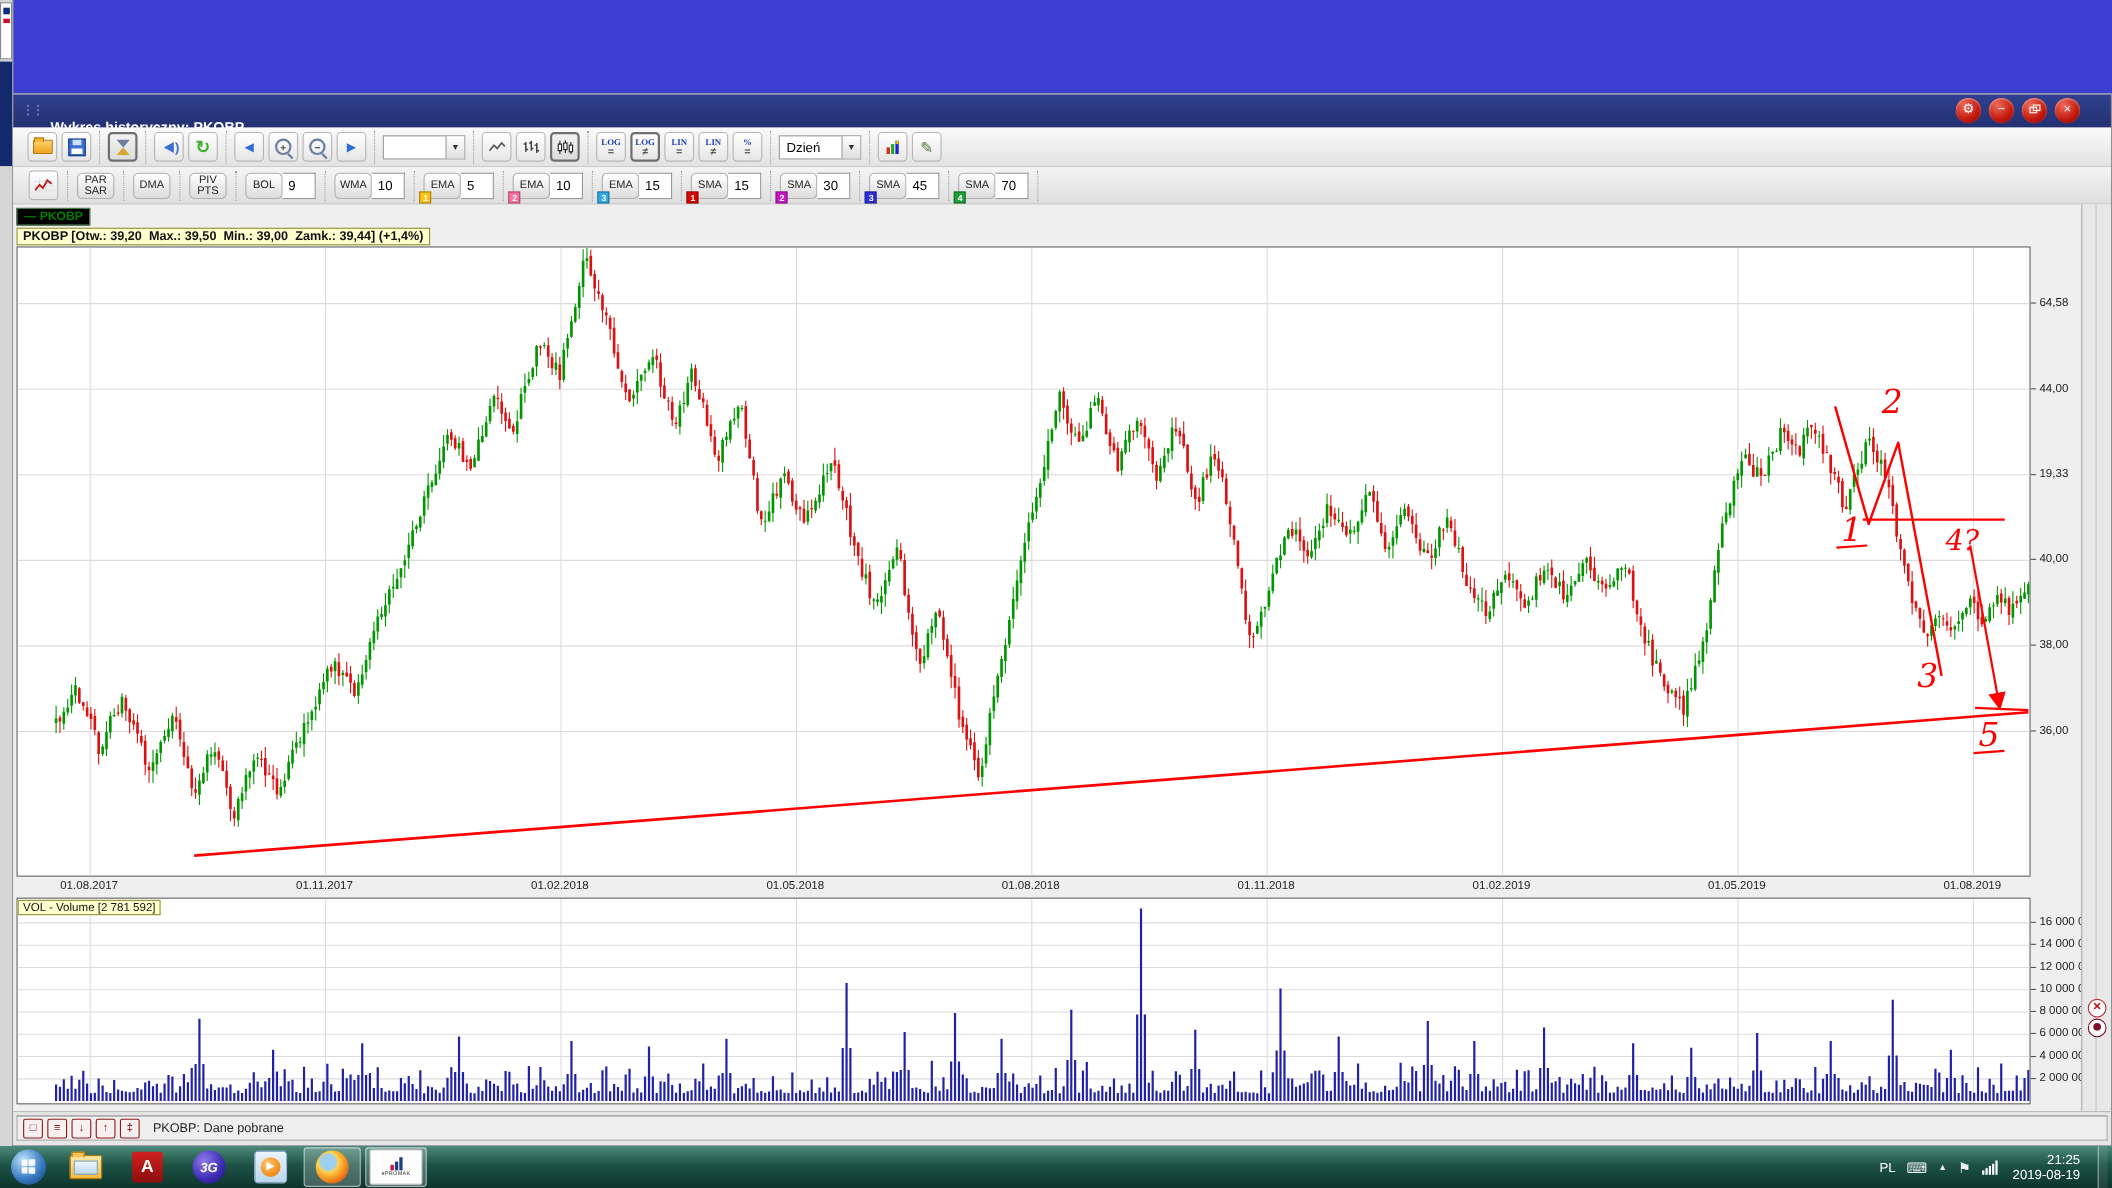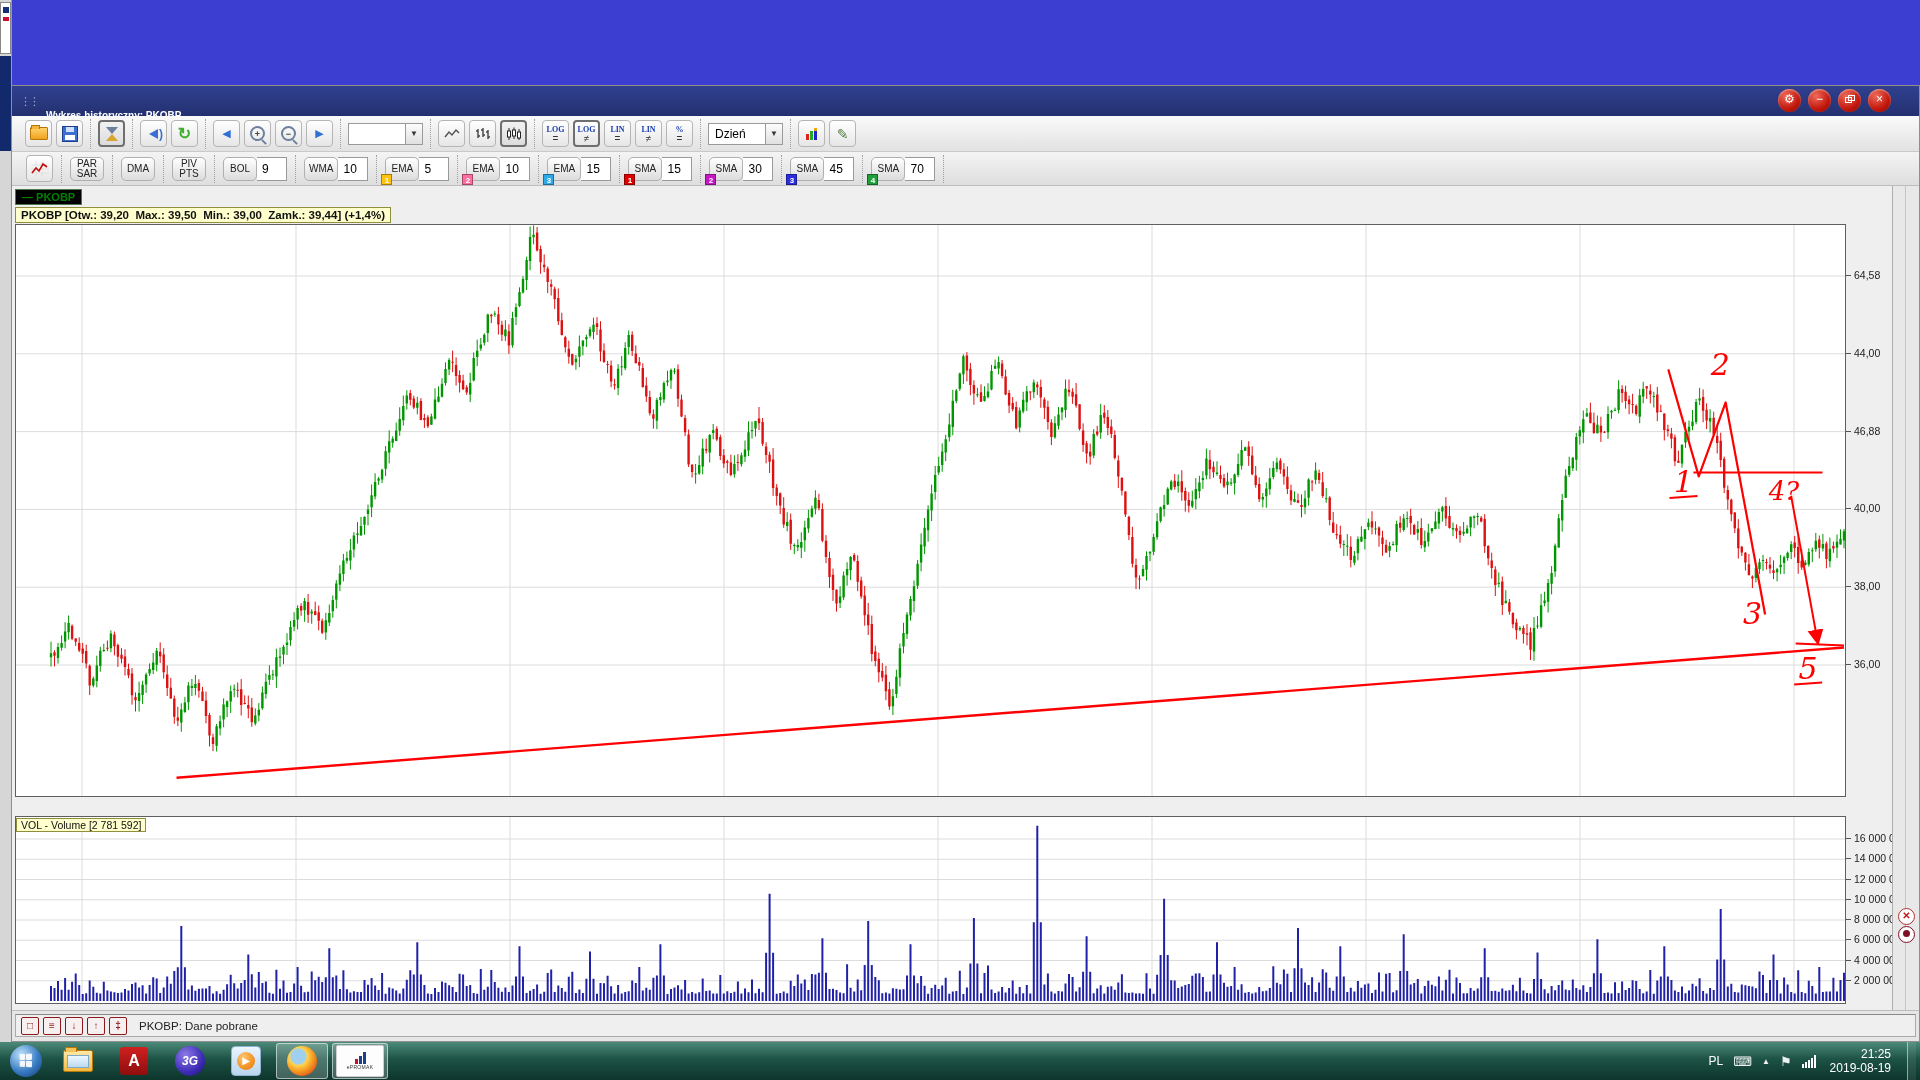--- a/index.html
+++ b/index.html
@@ -9,21 +9,21 @@
   #bg-strip{position:absolute;left:0;top:0;width:11px;height:1042px;background:#d6d6d6;border-right:1px solid #9a9a9a;}
   #bg-logo{position:absolute;left:0;top:2px;width:11px;height:52px;background:#fff;border:1px solid #888;box-sizing:border-box;}
   #bg-logo .m1{position:absolute;left:2px;top:4px;width:6px;height:6px;background:#10307a;}
   #bg-logo .m2{position:absolute;left:2px;top:14px;width:6px;height:4px;background:#c8102e;}
   #bg-navy{position:absolute;left:0;top:56px;width:11px;height:95px;background:#122a6b;}
 
   
   #app{position:absolute;left:11px;top:85px;right:0;bottom:38px;background:#ececec;border:1px solid #8f8f8f;box-sizing:border-box;}
   #titlebar{position:absolute;left:0;top:0;right:0;height:30px;background:linear-gradient(#30408f,#233070);display:flex;align-items:center;color:#fff;}
   #drag-dots{width:14px;margin-left:8px;color:#aab4e0;font-size:11px;letter-spacing:-2px;line-height:9px;}
-  #title-text{font-size:10px;font-weight:bold;margin-left:12px;margin-top:28px;}
+  #title-text{font-size:13px;font-weight:bold;margin-left:12px;margin-top:28px;}
   #win-buttons{position:absolute;right:28px;top:3px;display:flex;gap:7px;}
   .winbtn{width:23px;height:23px;border-radius:50%;background:radial-gradient(circle at 35% 30%,#ef6a5a,#c1170c 60%,#7c0a05);color:#fff;font-size:12px;line-height:23px;text-align:center;box-shadow:inset 0 1px 2px rgba(255,255,255,.5);cursor:default;}
   .winbtn span{display:block;transform:translateY(-1px);}
   .restore-glyph{position:relative;width:9px;height:8px;margin:7px auto 0;}
   .restore-glyph i{position:absolute;border:1px solid #fff;background:transparent;display:block;}
   .restore-glyph i.b{left:0;top:2px;width:5px;height:4px;}
   .restore-glyph i.f{left:3px;top:0;width:5px;height:4px;}
 
   
   #toolbar1{position:absolute;left:0;top:30px;right:0;height:36px;background:linear-gradient(#fafafa,#e2e2e2);border-bottom:1px solid #c9c9c9;display:flex;align-items:center;padding-left:6px;box-sizing:border-box;}
@@ -383,20 +383,31 @@
             <text x="1667.5265" y="266.89499999999987" fill="#ff0000" font-size="30" font-family="DejaVu Serif, serif" font-style="italic" text-anchor="middle">1</text>
             <line x1="1653.5265" y1="272.89499999999987" x2="1681.5265" y2="270.89499999999987" stroke="#ff0000" stroke-width="2"></line>
             <text x="1704.2830000000001" y="150.19499999999988" fill="#ff0000" font-size="30" font-family="DejaVu Serif, serif" font-style="italic" text-anchor="middle">2</text>
             <text x="1736.557" y="399.1550000000001" fill="#ff0000" font-size="30" font-family="DejaVu Serif, serif" font-style="italic" text-anchor="middle">3</text>
             <text x="1767.9345" y="274.67499999999995" fill="#ff0000" font-size="26" font-family="DejaVu Serif, serif" font-style="italic" text-anchor="middle">4?</text>
             <text x="1792.1399999999999" y="453.61500000000007" fill="#ff0000" font-size="30" font-family="DejaVu Serif, serif" font-style="italic" text-anchor="middle">5</text>
             <line x1="1778.1399999999999" y1="459.61500000000007" x2="1806.1399999999999" y2="457.61500000000007" stroke="#ff0000" stroke-width="2"></line>
           </svg>
       </div>
 
+      <div id="date-strip">
+          <div class="date-label" style="left: 66px;">01.08.2017</div>
+          <div class="date-label" style="left: 280px;">01.11.2017</div>
+          <div class="date-label" style="left: 494px;">01.02.2018</div>
+          <div class="date-label" style="left: 708px;">01.05.2018</div>
+          <div class="date-label" style="left: 922px;">01.08.2018</div>
+          <div class="date-label" style="left: 1136px;">01.11.2018</div>
+          <div class="date-label" style="left: 1350px;">01.02.2019</div>
+          <div class="date-label" style="left: 1564px;">01.05.2019</div>
+          <div class="date-label" style="left: 1778px;">01.08.2019</div>
+        </div>
 
       <div id="vol-label">VOL - Volume [2 781 592]</div>
       <div id="volume-pane">
         <svg id="vol-svg" width="1829" height="186">
             <line x1="66" y1="0" x2="66" y2="186" stroke="#dcdcdc" stroke-width="1"></line>
             <line x1="280" y1="0" x2="280" y2="186" stroke="#dcdcdc" stroke-width="1"></line>
             <line x1="494" y1="0" x2="494" y2="186" stroke="#dcdcdc" stroke-width="1"></line>
             <line x1="708" y1="0" x2="708" y2="186" stroke="#dcdcdc" stroke-width="1"></line>
             <line x1="922" y1="0" x2="922" y2="186" stroke="#dcdcdc" stroke-width="1"></line>
             <line x1="1136" y1="0" x2="1136" y2="186" stroke="#dcdcdc" stroke-width="1"></line>
@@ -414,21 +425,21 @@
             <path d="M34.0,184V168.9h2V184ZM37.5,184V170.9h2V184ZM41.0,184V164.1h2V184ZM44.6,184V172.7h2V184ZM48.1,184V161.0h2V184ZM51.6,184V172.8h2V184ZM55.1,184V164.7h2V184ZM58.7,184V156.5h2V184ZM62.2,184V168.0h2V184ZM65.7,184V176.9h2V184ZM69.2,184V176.3h2V184ZM72.7,184V163.4h2V184ZM76.3,184V169.8h2V184ZM79.8,184V175.8h2V184ZM83.3,184V176.6h2V184ZM86.8,184V164.8h2V184ZM90.4,184V173.5h2V184ZM93.9,184V174.6h2V184ZM97.4,184V175.3h2V184ZM100.9,184V175.9h2V184ZM104.5,184V175.4h2V184ZM108.0,184V172.1h2V184ZM111.5,184V173.5h2V184ZM115.0,184V167.0h2V184ZM118.5,184V165.4h2V184ZM122.1,184V170.5h2V184ZM125.6,184V168.2h2V184ZM129.1,184V176.5h2V184ZM132.6,184V168.0h2V184ZM136.2,184V160.2h2V184ZM139.7,184V161.6h2V184ZM143.2,184V176.1h2V184ZM146.7,184V170.6h2V184ZM150.2,184V159.4h2V184ZM153.8,184V166.8h2V184ZM157.3,184V153.9h2V184ZM160.8,184V150.3h2V184ZM164.3,184V109.1h2V184ZM167.9,184V150.3h2V184ZM171.4,184V172.5h2V184ZM174.9,184V168.6h2V184ZM178.4,184V173.8h2V184ZM181.9,184V171.7h2V184ZM185.5,184V171.4h2V184ZM189.0,184V171.6h2V184ZM192.5,184V168.9h2V184ZM196.0,184V176.6h2V184ZM199.6,184V174.3h2V184ZM203.1,184V176.7h2V184ZM206.6,184V172.8h2V184ZM210.1,184V167.3h2V184ZM213.7,184V157.8h2V184ZM217.2,184V166.2h2V184ZM220.7,184V171.4h2V184ZM224.2,184V166.0h2V184ZM227.7,184V163.0h2V184ZM231.3,184V137.4h2V184ZM234.8,184V157.2h2V184ZM238.3,184V170.6h2V184ZM241.8,184V155.1h2V184ZM245.4,184V165.9h2V184ZM248.9,184V164.6h2V184ZM252.4,184V175.8h2V184ZM255.9,184V176.7h2V184ZM259.4,184V152.8h2V184ZM263.0,184V171.8h2V184ZM266.5,184V163.4h2V184ZM270.0,184V175.7h2V184ZM273.5,184V175.1h2V184ZM277.1,184V166.5h2V184ZM280.6,184V150.0h2V184ZM284.1,184V168.7h2V184ZM287.6,184V175.3h2V184ZM291.1,184V174.8h2V184ZM294.7,184V154.5h2V184ZM298.2,184V163.3h2V184ZM301.7,184V159.8h2V184ZM305.2,184V164.9h2V184ZM308.8,184V160.3h2V184ZM312.3,184V131.3h2V184ZM315.8,184V160.3h2V184ZM319.3,184V158.4h2V184ZM322.9,184V172.0h2V184ZM326.4,184V153.3h2V184ZM329.9,184V172.2h2V184ZM333.4,184V175.6h2V184ZM336.9,184V174.3h2V184ZM340.5,184V175.1h2V184ZM344.0,184V175.1h2V184ZM347.5,184V163.1h2V184ZM351.0,184V167.7h2V184ZM354.6,184V161.1h2V184ZM358.1,184V168.4h2V184ZM361.6,184V173.1h2V184ZM365.1,184V156.0h2V184ZM368.6,184V176.8h2V184ZM372.2,184V170.6h2V184ZM375.7,184V171.5h2V184ZM379.2,184V173.6h2V184ZM382.7,184V176.4h2V184ZM386.3,184V171.6h2V184ZM389.8,184V162.8h2V184ZM393.3,184V153.2h2V184ZM396.8,184V157.6h2V184ZM400.3,184V125.3h2V184ZM403.9,184V157.6h2V184ZM407.4,184V168.0h2V184ZM410.9,184V176.4h2V184ZM414.4,184V176.9h2V184ZM418.0,184V171.0h2V184ZM421.5,184V174.9h2V184ZM425.0,184V164.4h2V184ZM428.5,184V165.7h2V184ZM432.1,184V168.3h2V184ZM435.6,184V170.1h2V184ZM439.1,184V174.9h2V184ZM442.6,184V156.7h2V184ZM446.1,184V157.4h2V184ZM449.7,184V169.0h2V184ZM453.2,184V167.9h2V184ZM456.7,184V175.9h2V184ZM460.2,184V176.7h2V184ZM463.8,184V152.0h2V184ZM467.3,184V172.7h2V184ZM470.8,184V169.7h2V184ZM474.3,184V153.1h2V184ZM477.8,184V165.1h2V184ZM481.4,184V170.7h2V184ZM484.9,184V174.7h2V184ZM488.4,184V170.4h2V184ZM491.9,184V175.0h2V184ZM495.5,184V168.6h2V184ZM499.0,184V159.4h2V184ZM502.5,184V129.3h2V184ZM506.0,184V159.4h2V184ZM509.6,184V176.0h2V184ZM513.1,184V173.7h2V184ZM516.6,184V171.9h2V184ZM520.1,184V167.6h2V184ZM523.6,184V176.7h2V184ZM527.2,184V174.8h2V184ZM530.7,184V156.0h2V184ZM534.2,184V152.5h2V184ZM537.7,184V175.1h2V184ZM541.3,184V168.4h2V184ZM544.8,184V171.1h2V184ZM548.3,184V174.7h2V184ZM551.8,184V159.8h2V184ZM555.3,184V154.7h2V184ZM558.9,184V176.1h2V184ZM562.4,184V172.4h2V184ZM565.9,184V176.1h2V184ZM569.4,184V161.7h2V184ZM573.0,184V134.4h2V184ZM576.5,184V161.7h2V184ZM580.0,184V176.7h2V184ZM583.5,184V166.0h2V184ZM587.0,184V166.3h2V184ZM590.6,184V158.8h2V184ZM594.1,184V169.3h2V184ZM597.6,184V176.5h2V184ZM601.1,184V167.9h2V184ZM604.7,184V176.6h2V184ZM608.2,184V175.0h2V184ZM611.7,184V174.2h2V184ZM615.2,184V163.6h2V184ZM618.8,184V166.0h2V184ZM622.3,184V149.9h2V184ZM625.8,184V173.6h2V184ZM629.3,184V170.7h2V184ZM632.8,184V172.7h2V184ZM636.4,184V160.7h2V184ZM639.9,184V158.5h2V184ZM643.4,184V127.3h2V184ZM646.9,184V158.5h2V184ZM650.5,184V176.9h2V184ZM654.0,184V172.1h2V184ZM657.5,184V170.5h2V184ZM661.0,184V168.2h2V184ZM664.5,184V172.5h2V184ZM668.1,184V163.1h2V184ZM671.6,184V176.5h2V184ZM675.1,184V174.9h2V184ZM678.6,184V176.4h2V184ZM682.2,184V175.3h2V184ZM685.7,184V161.4h2V184ZM689.2,184V174.1h2V184ZM692.7,184V173.4h2V184ZM696.2,184V176.5h2V184ZM699.8,184V176.6h2V184ZM703.3,184V158.0h2V184ZM706.8,184V176.6h2V184ZM710.3,184V174.2h2V184ZM713.9,184V175.9h2V184ZM717.4,184V174.7h2V184ZM720.9,184V164.4h2V184ZM724.4,184V176.6h2V184ZM728.0,184V171.6h2V184ZM731.5,184V175.2h2V184ZM735.0,184V162.4h2V184ZM738.5,184V176.2h2V184ZM742.0,184V171.7h2V184ZM745.6,184V175.2h2V184ZM749.1,184V135.7h2V184ZM752.6,184V76.7h2V184ZM756.1,184V135.7h2V184ZM759.7,184V176.7h2V184ZM763.2,184V176.1h2V184ZM766.7,184V174.6h2V184ZM770.2,184V176.2h2V184ZM773.7,184V163.8h2V184ZM777.3,184V169.1h2V184ZM780.8,184V157.4h2V184ZM784.3,184V166.4h2V184ZM787.8,184V162.6h2V184ZM791.4,184V173.0h2V184ZM794.9,184V157.0h2V184ZM798.4,184V157.6h2V184ZM801.9,184V155.8h2V184ZM805.4,184V121.2h2V184ZM809.0,184V155.8h2V184ZM812.5,184V172.0h2V184ZM816.0,184V171.7h2V184ZM819.5,184V173.0h2V184ZM823.1,184V175.6h2V184ZM826.6,184V176.3h2V184ZM830.1,184V147.3h2V184ZM833.6,184V170.8h2V184ZM837.2,184V174.6h2V184ZM840.7,184V162.4h2V184ZM844.2,184V173.3h2V184ZM847.7,184V148.0h2V184ZM851.2,184V104.0h2V184ZM854.8,184V148.0h2V184ZM858.3,184V159.9h2V184ZM861.8,184V163.2h2V184ZM865.3,184V176.3h2V184ZM868.9,184V175.5h2V184ZM872.4,184V176.6h2V184ZM875.9,184V171.2h2V184ZM879.4,184V171.7h2V184ZM882.9,184V172.4h2V184ZM886.5,184V172.2h2V184ZM890.0,184V158.5h2V184ZM893.5,184V127.3h2V184ZM897.0,184V158.5h2V184ZM900.6,184V166.2h2V184ZM904.1,184V158.9h2V184ZM907.6,184V168.8h2V184ZM911.1,184V176.7h2V184ZM914.6,184V171.0h2V184ZM918.2,184V167.8h2V184ZM921.7,184V171.9h2V184ZM925.2,184V168.4h2V184ZM928.7,184V160.7h2V184ZM932.3,184V176.8h2V184ZM935.8,184V174.5h2V184ZM939.3,184V174.0h2V184ZM942.8,184V153.8h2V184ZM946.4,184V176.9h2V184ZM949.9,184V170.4h2V184ZM953.4,184V146.6h2V184ZM956.9,184V101.0h2V184ZM960.4,184V146.6h2V184ZM964.0,184V176.3h2V184ZM967.5,184V156.1h2V184ZM971.0,184V148.5h2V184ZM974.5,184V172.6h2V184ZM978.1,184V176.0h2V184ZM981.6,184V174.5h2V184ZM985.1,184V170.1h2V184ZM988.6,184V175.4h2V184ZM992.1,184V170.9h2V184ZM995.7,184V163.5h2V184ZM999.2,184V176.7h2V184ZM1002.7,184V169.9h2V184ZM1006.2,184V176.3h2V184ZM1009.8,184V168.1h2V184ZM1013.3,184V176.4h2V184ZM1016.8,184V105.2h2V184ZM1020.3,184V8.8h2V184ZM1023.8,184V105.2h2V184ZM1027.4,184V167.4h2V184ZM1030.9,184V156.5h2V184ZM1034.4,184V174.5h2V184ZM1037.9,184V176.4h2V184ZM1041.5,184V174.1h2V184ZM1045.0,184V174.6h2V184ZM1048.5,184V166.5h2V184ZM1052.0,184V156.9h2V184ZM1055.6,184V160.0h2V184ZM1059.1,184V174.5h2V184ZM1062.6,184V170.2h2V184ZM1066.1,184V154.8h2V184ZM1069.6,184V119.2h2V184ZM1073.2,184V154.8h2V184ZM1076.7,184V176.2h2V184ZM1080.2,184V171.5h2V184ZM1083.7,184V168.2h2V184ZM1087.3,184V176.6h2V184ZM1090.8,184V169.8h2V184ZM1094.3,184V169.2h2V184ZM1097.8,184V172.8h2V184ZM1101.3,184V165.5h2V184ZM1104.9,184V157.2h2V184ZM1108.4,184V175.4h2V184ZM1111.9,184V176.0h2V184ZM1115.4,184V175.5h2V184ZM1119.0,184V176.5h2V184ZM1122.5,184V176.2h2V184ZM1126.0,184V176.8h2V184ZM1129.5,184V156.2h2V184ZM1133.0,184V171.4h2V184ZM1136.6,184V176.8h2V184ZM1140.1,184V157.8h2V184ZM1143.6,184V138.0h2V184ZM1147.1,184V81.7h2V184ZM1150.7,184V138.0h2V184ZM1154.2,184V163.3h2V184ZM1157.7,184V163.4h2V184ZM1161.2,184V171.0h2V184ZM1164.8,184V169.5h2V184ZM1168.3,184V168.0h2V184ZM1171.8,184V166.9h2V184ZM1175.3,184V158.8h2V184ZM1178.8,184V156.4h2V184ZM1182.4,184V156.2h2V184ZM1185.9,184V159.9h2V184ZM1189.4,184V174.8h2V184ZM1192.9,184V174.5h2V184ZM1196.5,184V157.6h2V184ZM1200.0,184V125.3h2V184ZM1203.5,184V157.6h2V184ZM1207.0,184V165.8h2V184ZM1210.5,184V169.8h2V184ZM1214.1,184V169.1h2V184ZM1217.6,184V149.9h2V184ZM1221.1,184V172.8h2V184ZM1224.6,184V167.2h2V184ZM1228.2,184V175.7h2V184ZM1231.7,184V175.1h2V184ZM1235.2,184V176.5h2V184ZM1238.7,184V175.5h2V184ZM1242.2,184V170.1h2V184ZM1245.8,184V174.2h2V184ZM1249.3,184V173.7h2V184ZM1252.8,184V171.0h2V184ZM1256.3,184V149.2h2V184ZM1259.9,184V165.8h2V184ZM1263.4,184V167.2h2V184ZM1266.9,184V152.5h2V184ZM1270.4,184V156.7h2V184ZM1274.0,184V175.0h2V184ZM1277.5,184V151.2h2V184ZM1281.0,184V111.1h2V184ZM1284.5,184V151.2h2V184ZM1288.0,184V165.4h2V184ZM1291.6,184V168.0h2V184ZM1295.1,184V160.3h2V184ZM1298.6,184V175.0h2V184ZM1302.1,184V165.4h2V184ZM1305.7,184V152.3h2V184ZM1309.2,184V155.5h2V184ZM1312.7,184V170.7h2V184ZM1316.2,184V173.8h2V184ZM1319.7,184V159.4h2V184ZM1323.3,184V129.3h2V184ZM1326.8,184V159.4h2V184ZM1330.3,184V175.1h2V184ZM1333.8,184V170.8h2V184ZM1337.4,184V174.5h2V184ZM1340.9,184V164.1h2V184ZM1344.4,184V170.7h2V184ZM1347.9,184V167.6h2V184ZM1351.4,184V166.5h2V184ZM1355.0,184V176.0h2V184ZM1358.5,184V172.7h2V184ZM1362.0,184V155.4h2V184ZM1365.5,184V174.5h2V184ZM1369.1,184V156.8h2V184ZM1372.6,184V155.9h2V184ZM1376.1,184V175.3h2V184ZM1379.6,184V173.3h2V184ZM1383.2,184V153.9h2V184ZM1386.7,184V117.2h2V184ZM1390.2,184V153.9h2V184ZM1393.7,184V167.4h2V184ZM1397.2,184V166.0h2V184ZM1400.8,184V162.1h2V184ZM1404.3,184V176.5h2V184ZM1407.8,184V169.0h2V184ZM1411.3,184V163.7h2V184ZM1414.9,184V167.7h2V184ZM1418.4,184V169.2h2V184ZM1421.9,184V159.4h2V184ZM1425.4,184V173.6h2V184ZM1428.9,184V162.8h2V184ZM1432.5,184V152.8h2V184ZM1436.0,184V176.5h2V184ZM1439.5,184V160.6h2V184ZM1443.0,184V165.9h2V184ZM1446.6,184V176.3h2V184ZM1450.1,184V176.2h2V184ZM1453.6,184V170.9h2V184ZM1457.1,184V173.7h2V184ZM1460.7,184V171.6h2V184ZM1464.2,184V160.3h2V184ZM1467.7,184V131.3h2V184ZM1471.2,184V160.3h2V184ZM1474.7,184V174.0h2V184ZM1478.3,184V173.8h2V184ZM1481.8,184V174.8h2V184ZM1485.3,184V171.6h2V184ZM1488.8,184V173.7h2V184ZM1492.4,184V173.2h2V184ZM1495.9,184V167.8h2V184ZM1499.4,184V174.2h2V184ZM1502.9,184V160.8h2V184ZM1506.4,184V173.5h2V184ZM1510.0,184V176.0h2V184ZM1513.5,184V176.6h2V184ZM1517.0,184V162.1h2V184ZM1520.5,184V135.4h2V184ZM1524.1,184V162.1h2V184ZM1527.6,184V172.3h2V184ZM1531.1,184V176.2h2V184ZM1534.6,184V169.0h2V184ZM1538.1,184V173.3h2V184ZM1541.7,184V167.9h2V184ZM1545.2,184V163.5h2V184ZM1548.7,184V172.6h2V184ZM1552.2,184V173.2h2V184ZM1555.8,184V162.6h2V184ZM1559.3,184V170.9h2V184ZM1562.8,184V172.8h2V184ZM1566.3,184V168.3h2V184ZM1569.9,184V175.0h2V184ZM1573.4,184V170.0h2V184ZM1576.9,184V156.2h2V184ZM1580.4,184V122.2h2V184ZM1583.9,184V156.2h2V184ZM1587.5,184V175.9h2V184ZM1591.0,184V175.6h2V184ZM1594.5,184V176.5h2V184ZM1598.0,184V165.3h2V184ZM1601.6,184V176.0h2V184ZM1605.1,184V164.6h2V184ZM1608.6,184V172.9h2V184ZM1612.1,184V171.1h2V184ZM1615.6,184V163.3h2V184ZM1619.2,184V164.1h2V184ZM1622.7,184V172.1h2V184ZM1626.2,184V176.2h2V184ZM1629.7,184V174.4h2V184ZM1633.3,184V152.9h2V184ZM1636.8,184V176.8h2V184ZM1640.3,184V163.6h2V184ZM1643.8,184V159.4h2V184ZM1647.3,184V129.3h2V184ZM1650.9,184V159.4h2V184ZM1654.4,184V163.1h2V184ZM1657.9,184V173.5h2V184ZM1661.4,184V175.0h2V184ZM1665.0,184V169.6h2V184ZM1668.5,184V176.3h2V184ZM1672.0,184V173.6h2V184ZM1675.5,184V166.8h2V184ZM1679.1,184V169.2h2V184ZM1682.6,184V161.3h2V184ZM1686.1,184V174.0h2V184ZM1689.6,184V176.6h2V184ZM1693.1,184V170.9h2V184ZM1696.7,184V172.9h2V184ZM1700.2,184V142.5h2V184ZM1703.7,184V91.9h2V184ZM1707.2,184V142.5h2V184ZM1710.8,184V169.4h2V184ZM1714.3,184V166.7h2V184ZM1717.8,184V174.9h2V184ZM1721.3,184V175.4h2V184ZM1724.8,184V167.4h2V184ZM1728.4,184V168.3h2V184ZM1731.9,184V169.1h2V184ZM1735.4,184V169.4h2V184ZM1738.9,184V171.2h2V184ZM1742.5,184V154.5h2V184ZM1746.0,184V157.9h2V184ZM1749.5,184V175.9h2V184ZM1753.0,184V163.0h2V184ZM1756.5,184V137.4h2V184ZM1760.1,184V163.0h2V184ZM1763.6,184V176.6h2V184ZM1767.1,184V160.4h2V184ZM1770.6,184V167.5h2V184ZM1774.2,184V174.9h2V184ZM1777.7,184V176.5h2V184ZM1781.2,184V153.3h2V184ZM1784.7,184V175.0h2V184ZM1788.3,184V176.3h2V184ZM1791.8,184V163.7h2V184ZM1795.3,184V169.1h2V184ZM1798.8,184V176.6h2V184ZM1802.3,184V149.9h2V184ZM1805.9,184V174.9h2V184ZM1809.4,184V174.5h2V184ZM1812.9,184V174.5h2V184ZM1816.4,184V160.7h2V184ZM1820.0,184V174.4h2V184ZM1823.5,184V163.0h2V184ZM1827.0,184V155.8h2V184Z" fill="#2121a8"></path>
           </svg>
       </div>
 
       <div id="yaxis-layer">
           <div class="ytick-dash" style="left: 1834px; top: 89px;"></div>
           <div class="ytick-label" style="left: 1842px; top: 83px;">64,58</div>
           <div class="ytick-dash" style="left: 1834px; top: 166.8px;"></div>
           <div class="ytick-label" style="left: 1842px; top: 160.8px;">44,00</div>
           <div class="ytick-dash" style="left: 1834px; top: 244.6px;"></div>
-          <div class="ytick-label" style="left: 1842px; top: 238.6px;">46,88</div>
+          <div class="ytick-label" style="left: 1842px; top: 238.6px;">19,33</div>
           <div class="ytick-dash" style="left: 1834px; top: 322.4px;"></div>
           <div class="ytick-label" style="left: 1842px; top: 316.4px;">40,00</div>
           <div class="ytick-dash" style="left: 1834px; top: 400.2px;"></div>
           <div class="ytick-label" style="left: 1842px; top: 394.2px;">38,00</div>
           <div class="ytick-dash" style="left: 1834px; top: 478px;"></div>
           <div class="ytick-label" style="left: 1842px; top: 472px;">36,00</div>
           <div class="ytick-dash" style="left: 1834px; top: 652px;"></div>
           <div class="ytick-label" style="left: 1842px; top: 646px;">16 000 000</div>
           <div class="ytick-dash" style="left: 1834px; top: 672.25px;"></div>
           <div class="ytick-label" style="left: 1842px; top: 666.25px;">14 000 000</div>

